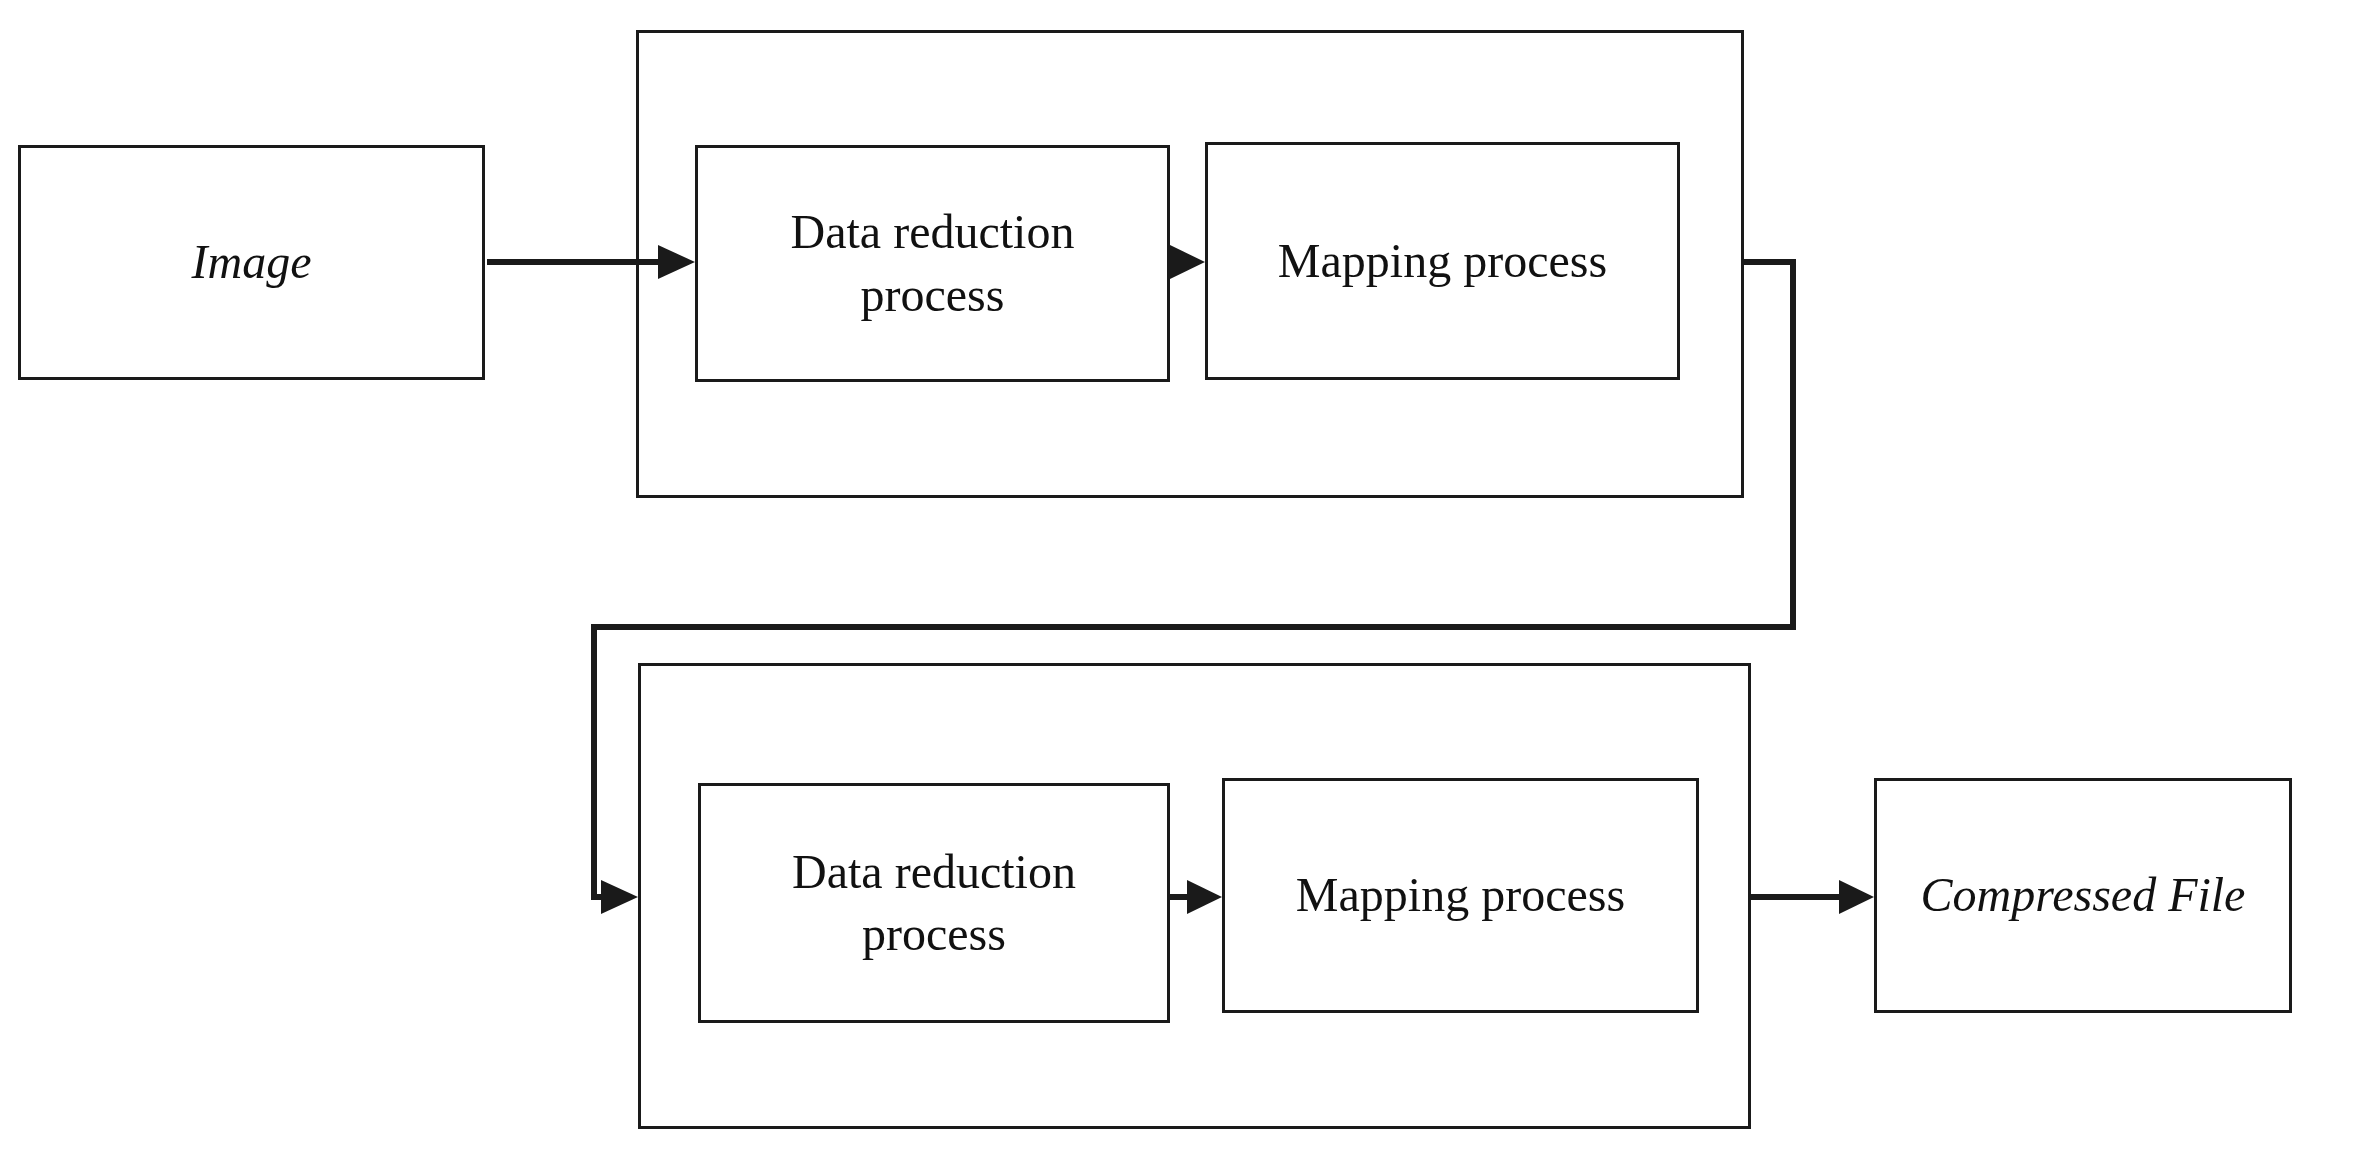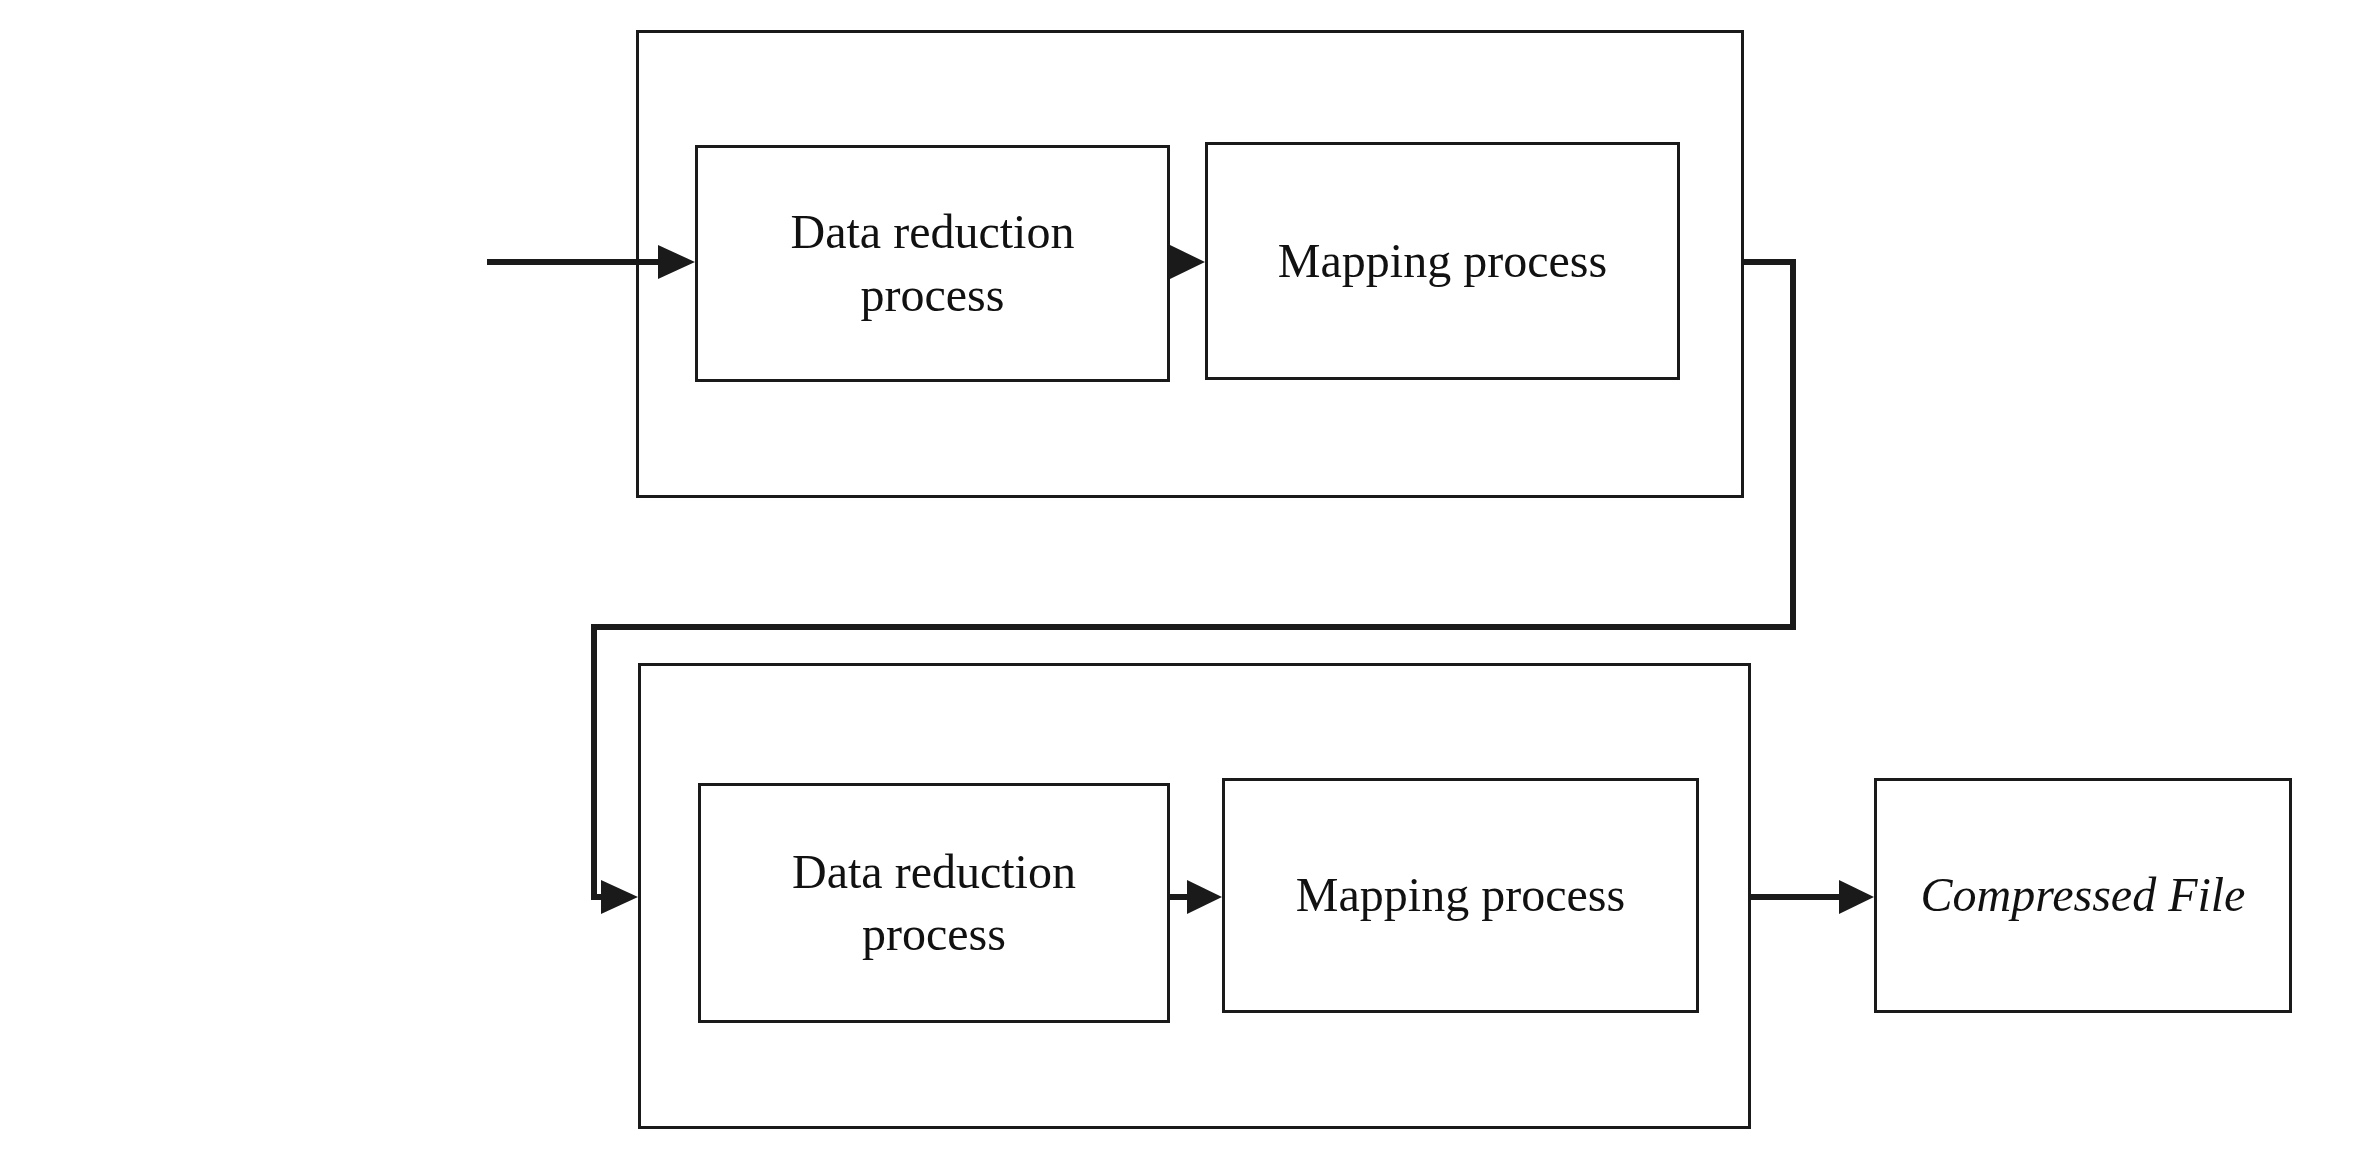--- a/index.html
+++ b/index.html
@@ -65,20 +65,23 @@
   }
 </style>
 </head>
 <body>
 
 <div id="canvas">
 
   <div class="group" id="group-top"></div>
   <div class="group" id="group-bottom"></div>
 
+  <div class="node italic" id="image-box">
+    <span>Image</span>
+  </div>
 
   <div class="node" id="dr-top">
     <span>Data reduction
 process</span>
   </div>
 
   <div class="node" id="map-top">
     <span>Mapping process</span>
   </div>
 

